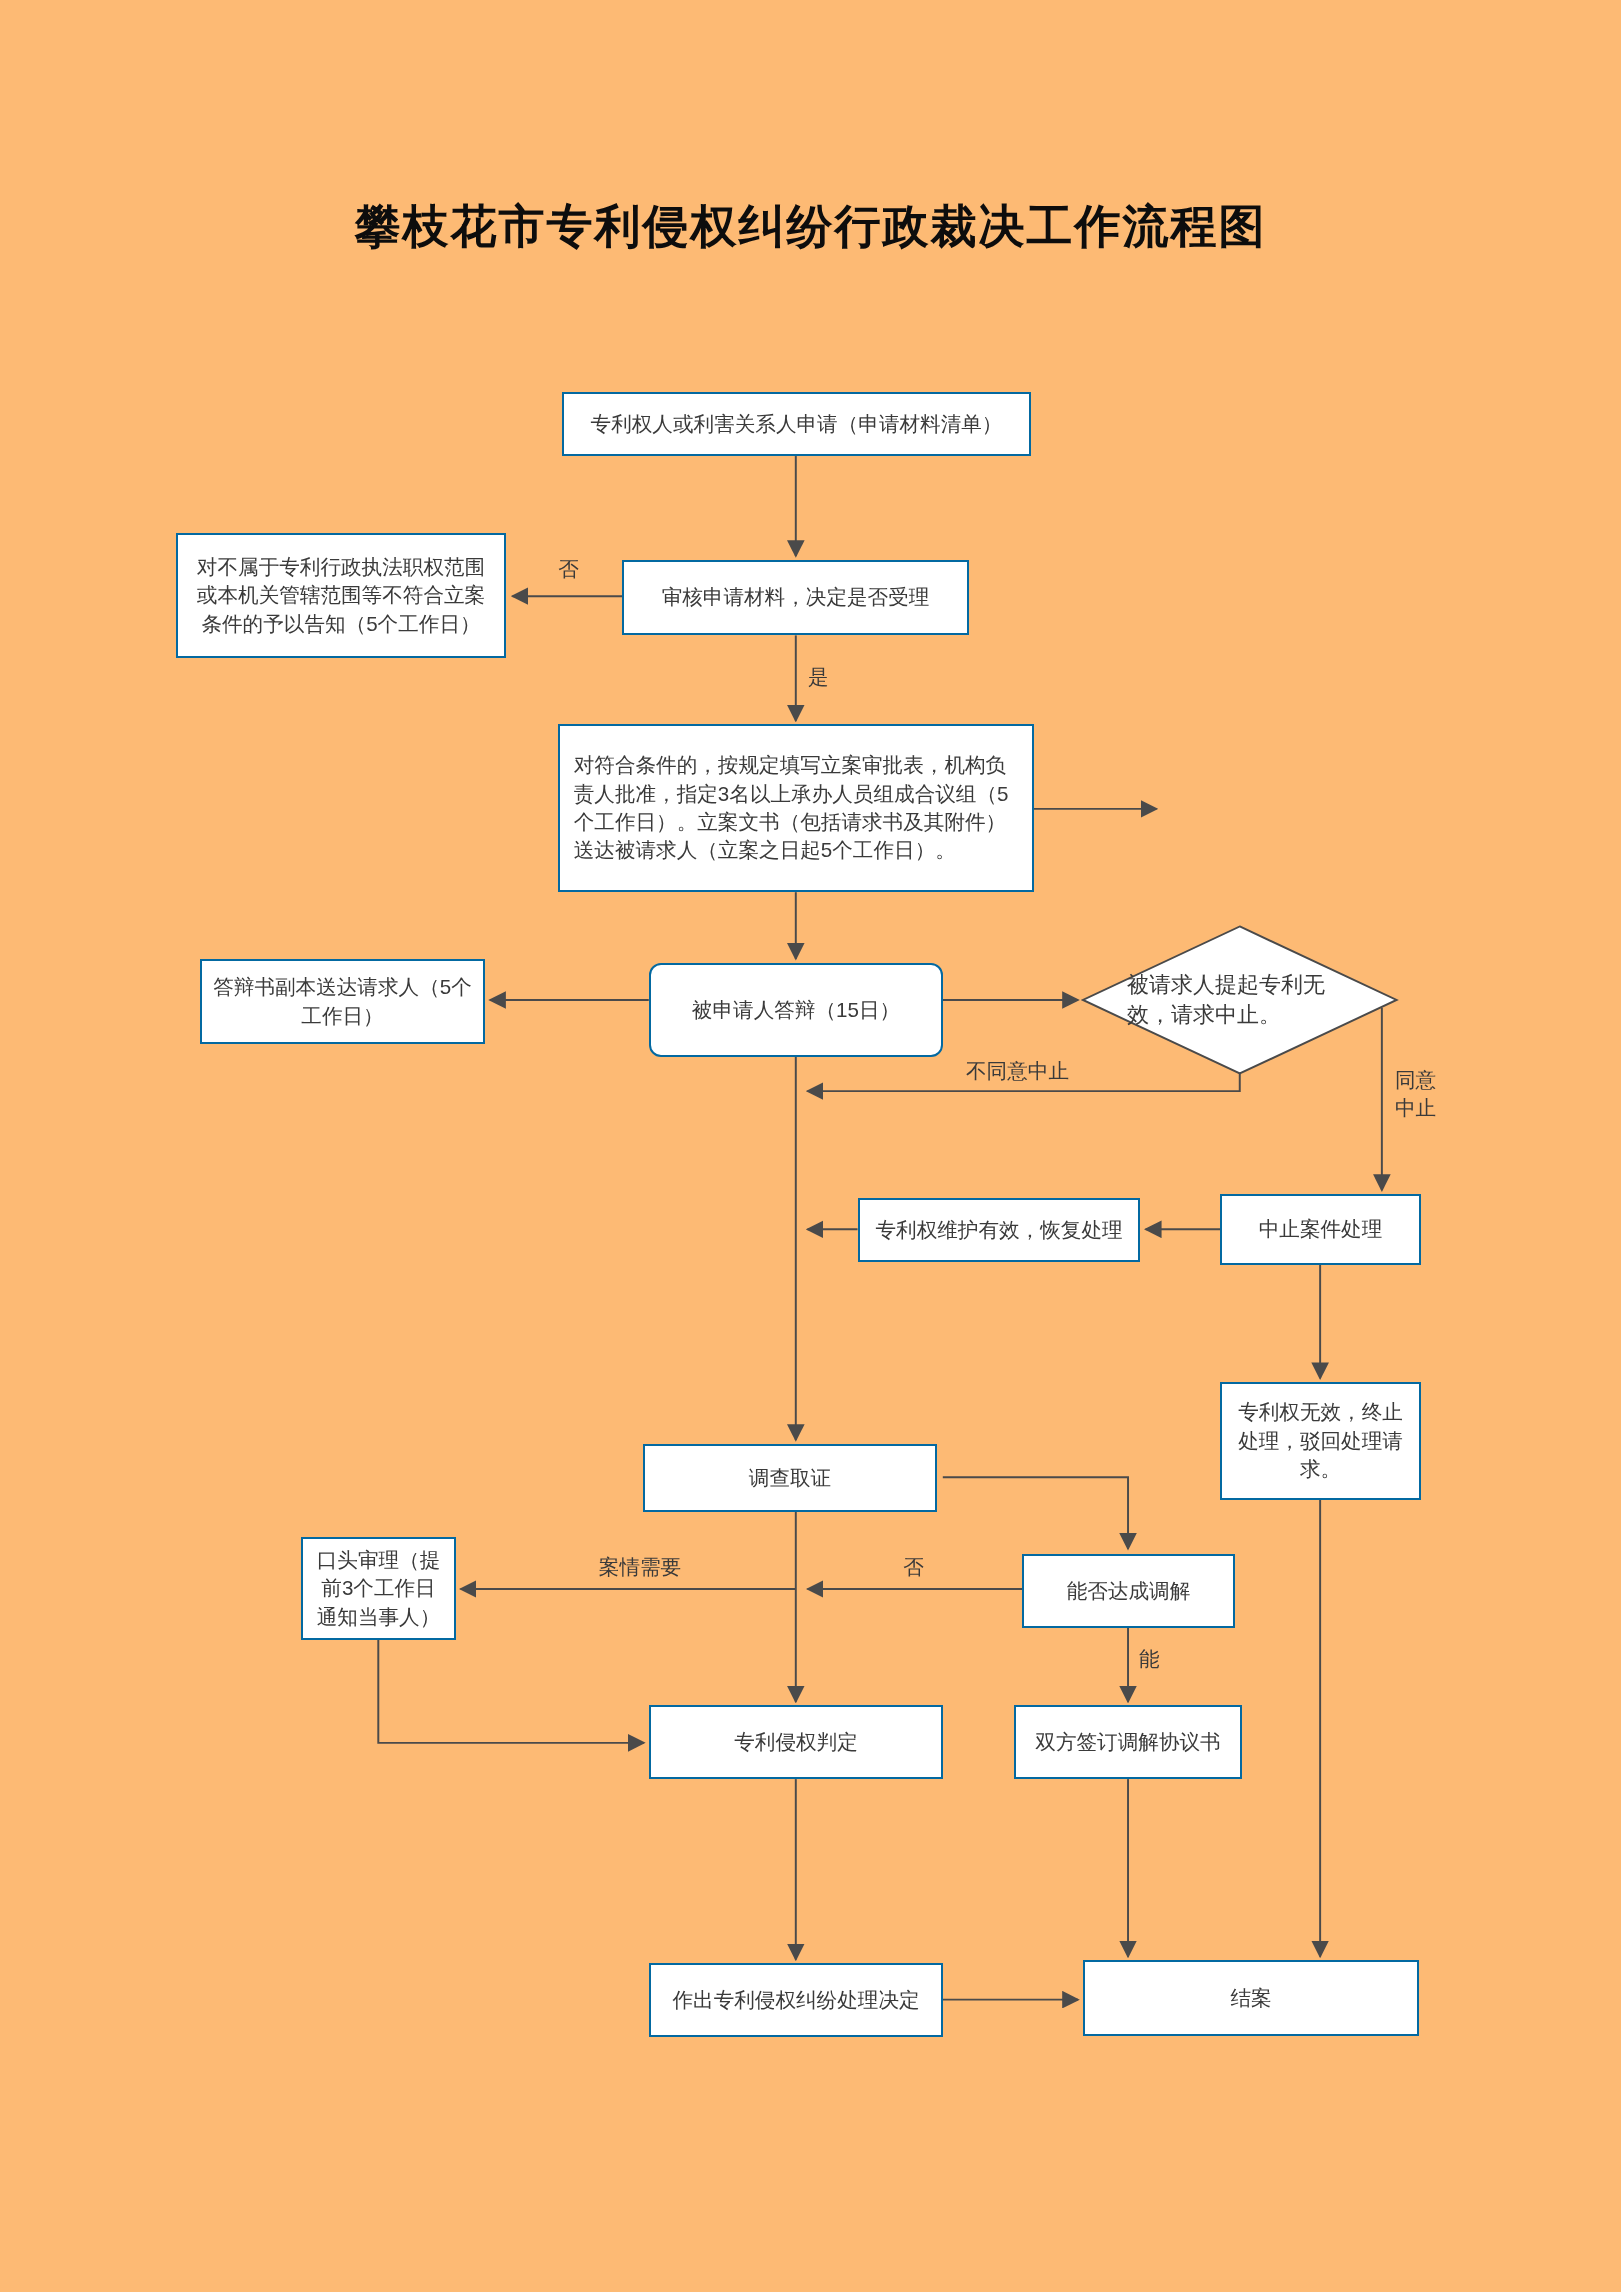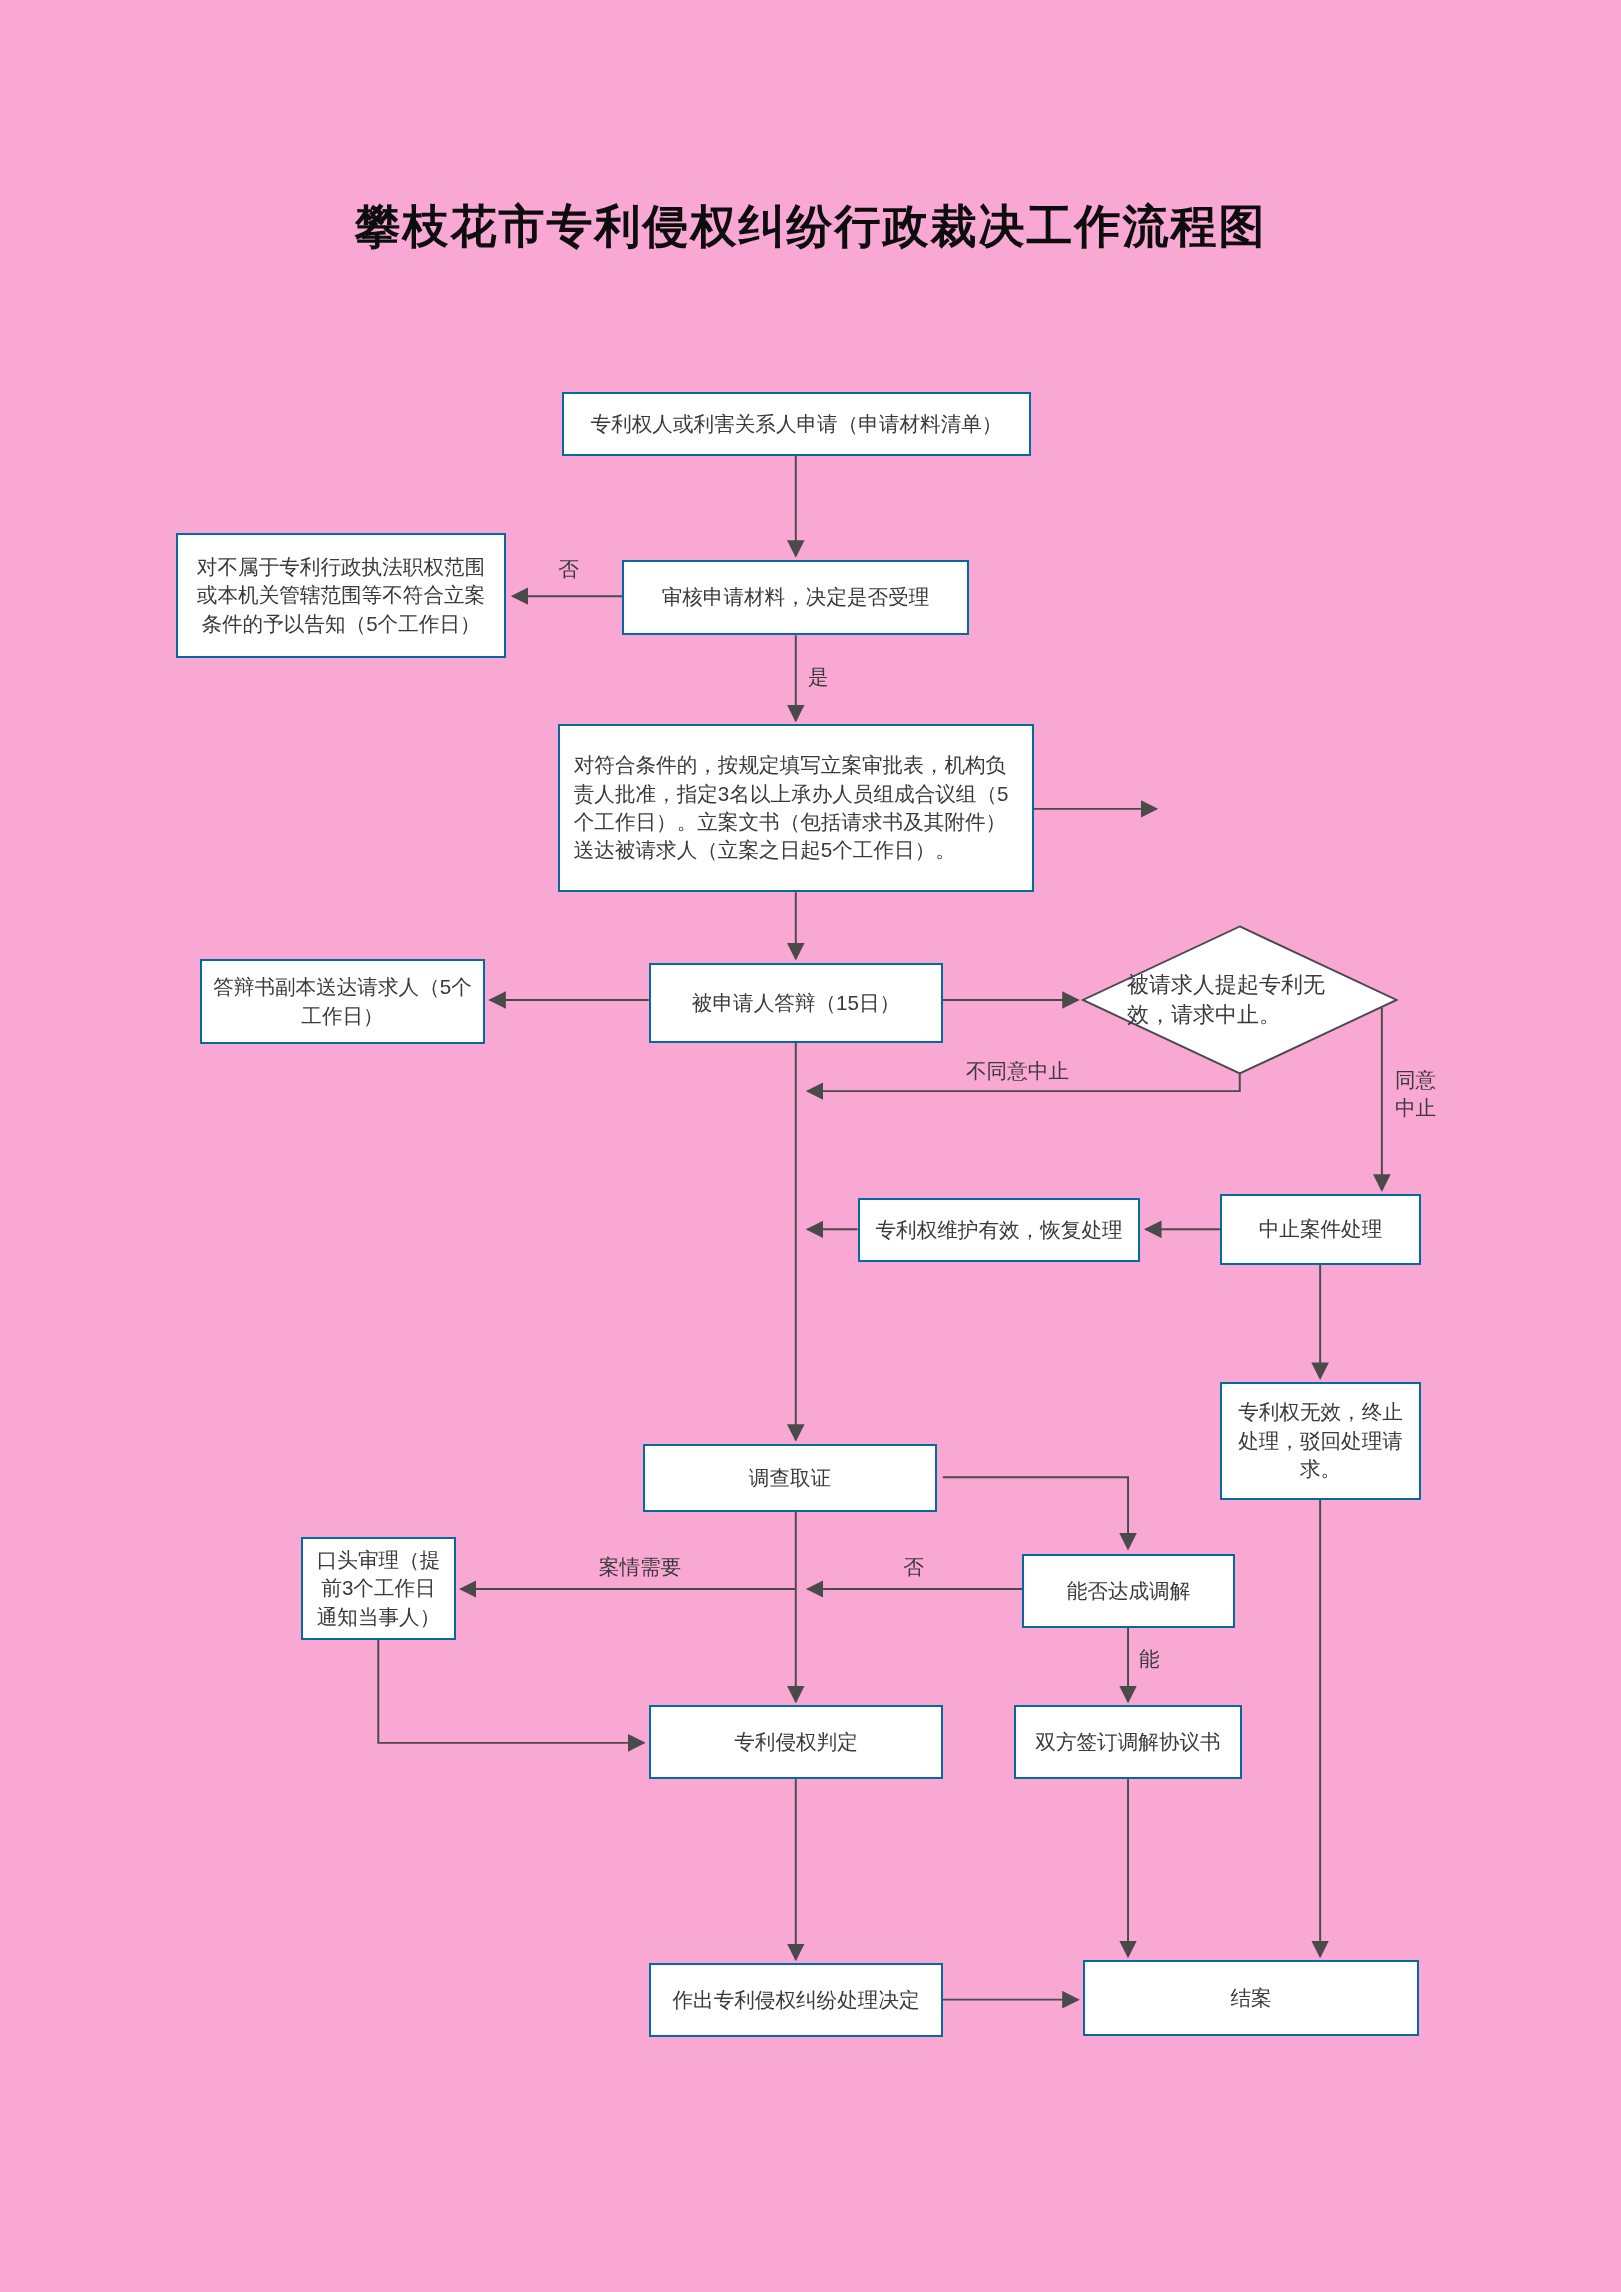--- a/index.html
+++ b/index.html
@@ -1,20 +1,20 @@
 <!DOCTYPE html>
 <html><head>
 <meta charset="utf-8">
 <style>
   html, body { margin: 0; padding: 0; background: #ffffff; }
   #page {
     position: relative;
     width: 1621px;
     height: 2293px;
-    background: #f9a8d4;
+    background: #fdba74;
     font-family: "Liberation Sans", "DejaVu Sans", sans-serif;
     color: #333333;
     overflow: hidden;
   }
   #connector-layer {
     position: absolute;
     left: 0; top: 0;
     width: 1621px; height: 2293px;
   }
   .page-title {
@@ -128,21 +128,21 @@
 
   <div class="node" style="left:562px; top:392px; width:469px; height:64px;">专利权人或利害关系人申请（申请材料清单）</div>
 
   <div class="node" style="left:622px; top:560px; width:347px; height:75px;">审核申请材料，决定是否受理</div>
 
   <div class="node" style="left:176px; top:533px; width:330px; height:125px;">对不属于专利行政执法职权范围或本机关管辖范围等不符合立案条件的予以告知（5个工作日）</div>
 
   <div class="node left-text" style="left:558px; top:724px; width:476px; height:168px;">对符合条件的，按规定填写立案审批表，机构负责人批准，指定3名以上承办人员组成合议组（5个工作日）。立案文书（包括请求书及其附件）送达被请求人（立案之日起5个工作日）。</div>
 
 
-  <div class="node" style="left:649px; top:963px; width:294px; height:80px;">被申请人答辩（15日）</div>
+  <div class="node" style="left:649px; top:963px; width:294px; height:94px;border-radius:12px;">被申请人答辩（15日）</div>
 
   <div class="node" style="left:200px; top:959px; width:285px; height:85px;">答辩书副本送达请求人（5个工作日）</div>
 
   <div class="diamond-text" style="left:1127px; top:956px; width:225px; height:88px;">被请求人提起专利无效，请求中止。</div>
 
   <div class="node" style="left:1220px; top:1194px; width:201px; height:71px;">中止案件处理</div>
 
   <div class="node" style="left:858px; top:1198px; width:282px; height:64px;">专利权维护有效，恢复处理</div>
 
   <div class="node" style="left:1220px; top:1382px; width:201px; height:118px;">专利权无效，终止处理，驳回处理请求。</div>

